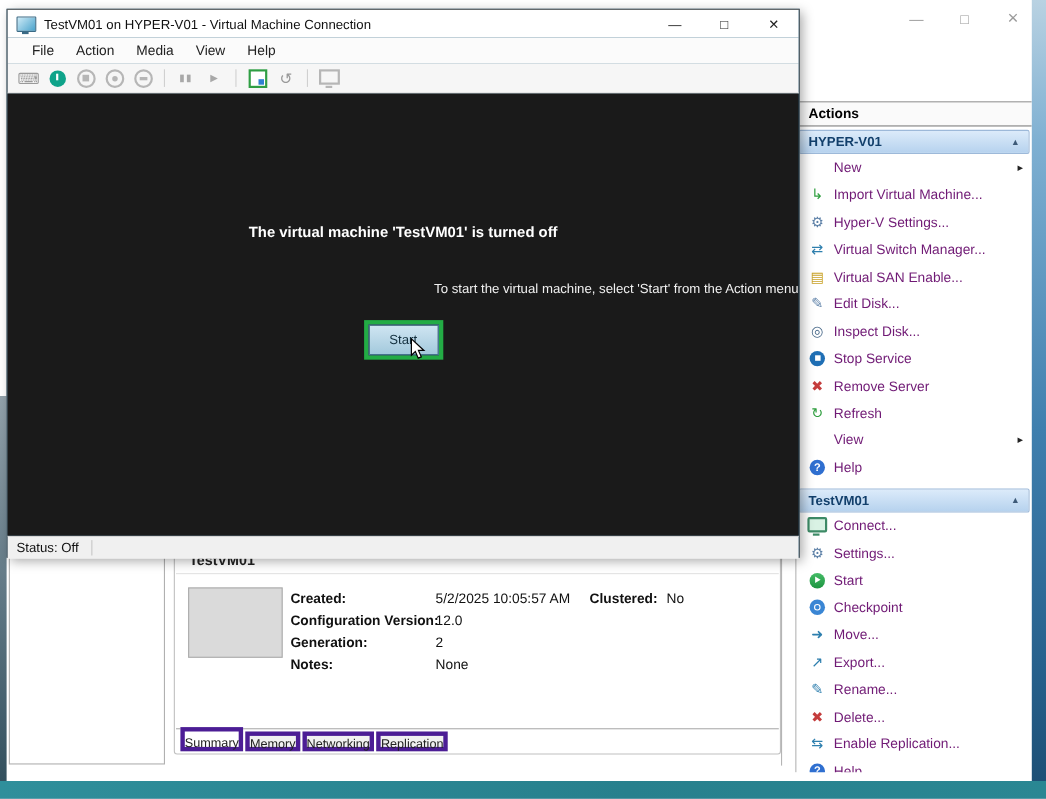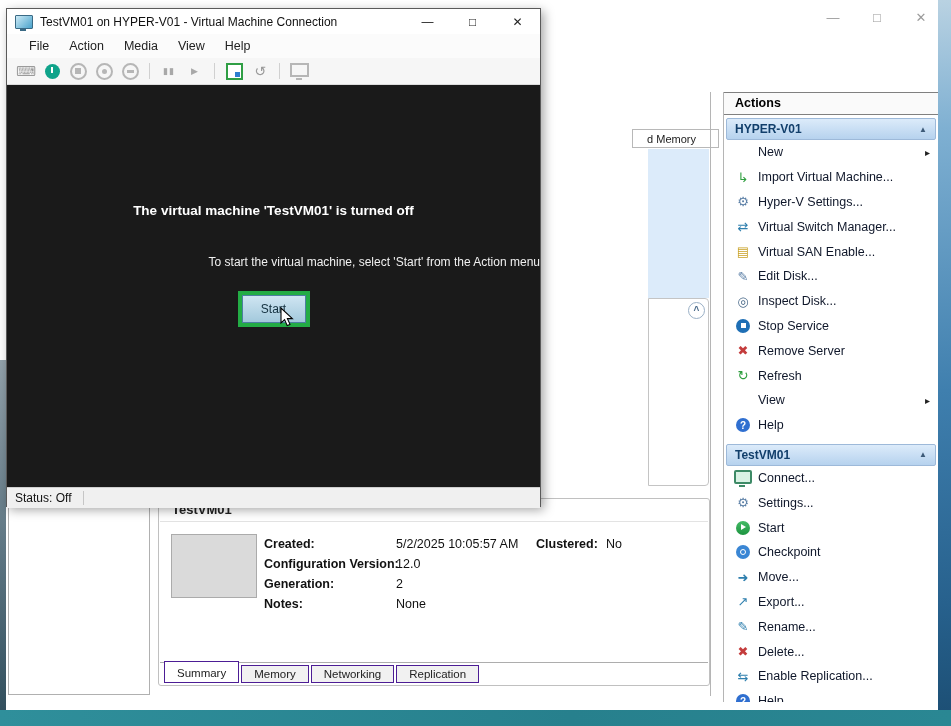--- a/index.html
+++ b/index.html
@@ -31,53 +31,53 @@
   .dp-title{position:absolute;left:13px;top:3px;font-weight:bold;font-size:13px;color:#222;}
   .dp-sep{position:absolute;left:1px;right:1px;top:22px;height:1px;background:#e3e3e3;}
   .dp-thumb{position:absolute;left:12px;top:35px;width:84px;height:62px;background:#dadada;border:1px solid #ababab;}
   .dp-lab{position:absolute;font-weight:bold;font-size:12.5px;color:#111;white-space:nowrap;}
   .dp-val{position:absolute;font-size:12.5px;color:#111;white-space:nowrap;}
   .f0{top:38px;} .f1{top:58px;} .f2{top:78px;} .f3{top:98px;}
   .lab-col{left:105px;} .val-col{left:237px;}
   .clu-lab{left:377px;top:38px;} .clu-val{left:447px;top:38px;}
   .dp-tabline{position:absolute;left:1px;right:1px;bottom:22px;height:1px;background:#adadad;}
   .dp-tabs{position:absolute;left:5px;bottom:2px;display:flex;align-items:flex-end;height:23px;}
-  .dtab{border:1px solid #4c1d95;background:#f1f1f1;padding:2px 12px 0;font-size:11.5px;height:18px;box-sizing:border-box;margin-right:2px;color:#222;}
+  .dtab{border:4px solid #4c1d95;background:#f1f1f1;padding:2px 0 0;font-size:11.5px;height:18px;box-sizing:border-box;margin-right:2px;color:#222;}
   .dtab.active{background:#fff;height:22px;padding-top:5px;position:relative;z-index:2;}
 
   
   .actions{position:absolute;left:723px;top:92px;width:215px;height:610px;background:#fff;border-left:1px solid #b5b5b5;
     box-sizing:border-box;overflow:hidden;}
   .actions-title{height:21px;line-height:21px;border-top:1px solid #808080;border-bottom:1px solid #808080;
     font-weight:bold;padding-left:11px;font-size:12.5px;background:#fafafa;color:#000;}
   .agh{height:22px;margin:3px 2px 0;display:flex;align-items:center;justify-content:space-between;padding:0 8px;
     background:linear-gradient(#dcebfa,#b6d2ee);border:1px solid #9db9d9;border-radius:2px;
     color:#123f6b;font-weight:bold;font-size:12px;box-sizing:border-box;}
   .agh.second{margin-top:6px;}
   .chev{font-size:8px;color:#3d5a78;}
   .ai{height:24.8px;display:flex;align-items:center;padding:0 8px 0 10px;box-sizing:border-box;}
   .ai .ic{width:18px;display:flex;justify-content:center;align-items:center;font-size:13px;margin-right:6px;flex:none;}
-  .ai .al{font-size:12.5px;color:#0f172a;white-space:nowrap;}
+  .ai .al{font-size:12.5px;color:#701a75;white-space:nowrap;}
   .ai .sub{margin-left:auto;font-size:10px;color:#222;}
   .c-green{color:#2e9e3e;} .c-blue{color:#2e7fae;} .c-slate{color:#5b7fa6;}
   .c-red{color:#c43c3c;} .c-amber{color:#c9a227;} .c-navy{color:#4a6a8a;}
   .aic{width:14px;height:14px;border-radius:50%;position:relative;flex:none;}
   .aic-stop{background:#1f6fb5;}
   .aic-stop::after{content:"";position:absolute;left:4.5px;top:4.5px;width:5px;height:5px;background:#fff;}
   .aic-start{background:linear-gradient(#44bb66,#1d9440);}
   .aic-start::after{content:"";position:absolute;left:5px;top:3.5px;border-left:5px solid #fff;border-top:3.5px solid transparent;border-bottom:3.5px solid transparent;}
   .aic-chk{background:#3a86d4;}
   .aic-chk::after{content:"";position:absolute;left:4px;top:4px;width:6px;height:6px;border-radius:50%;border:1.5px solid #fff;box-sizing:border-box;}
   .aic-help{width:14px;height:14px;border-radius:50%;background:#2f6fd0;color:#fff;font-size:10px;font-weight:bold;
     display:flex;align-items:center;justify-content:center;flex:none;}
   .aic-connect{width:14px;height:10px;border-radius:2px;border:2px solid #3d8a66;background:#d9f2e4;position:relative;margin-top:-2px;flex:none;box-sizing:content-box;}
   .aic-connect::after{content:"";position:absolute;left:3px;bottom:-5px;width:6px;height:2px;background:#3d8a66;}
 
   
-  .vmc{position:absolute;left:6px;top:8px;width:535px;height:499px;background:#0c4a6e;border:1px solid #5a5a5a;
+  .vmc{position:absolute;left:6px;top:8px;width:721px;height:499px;background:#0c4a6e;border:1px solid #5a5a5a;
     box-sizing:border-box;z-index:10;box-shadow:3px 3px 10px rgba(0,0,0,0.35);}
   .vmc-tb{height:25px;background:#ffffff;display:flex;align-items:center;padding-left:8px;}
   .vmc-ic{width:16px;height:12px;border:1px solid #3a6a85;background:linear-gradient(135deg,#cdeaf6,#4aa3cc);border-radius:1px;position:relative;margin-right:7px;flex:none;}
   .vmc-ic::after{content:"";position:absolute;left:4px;bottom:-3px;width:6px;height:2px;background:#3a6a85;}
   .vmc-title{font-size:12px;color:#111;white-space:nowrap;}
   .vmc-ctrls{margin-left:auto;display:flex;height:25px;}
   .vmc-btn{width:45px;height:25px;display:flex;align-items:center;justify-content:center;font-size:12px;color:#222;}
   .vmc-menu{height:24px;background:#fbfbfb;display:flex;align-items:center;padding-left:12px;}
   .vmc-menu .mi{padding:3px 10px;font-size:12.5px;color:#222;}
   .vmc-tools{height:26px;background:#f6f6f6;border-bottom:1px solid #dcdcdc;display:flex;align-items:center;padding-left:6px;}

